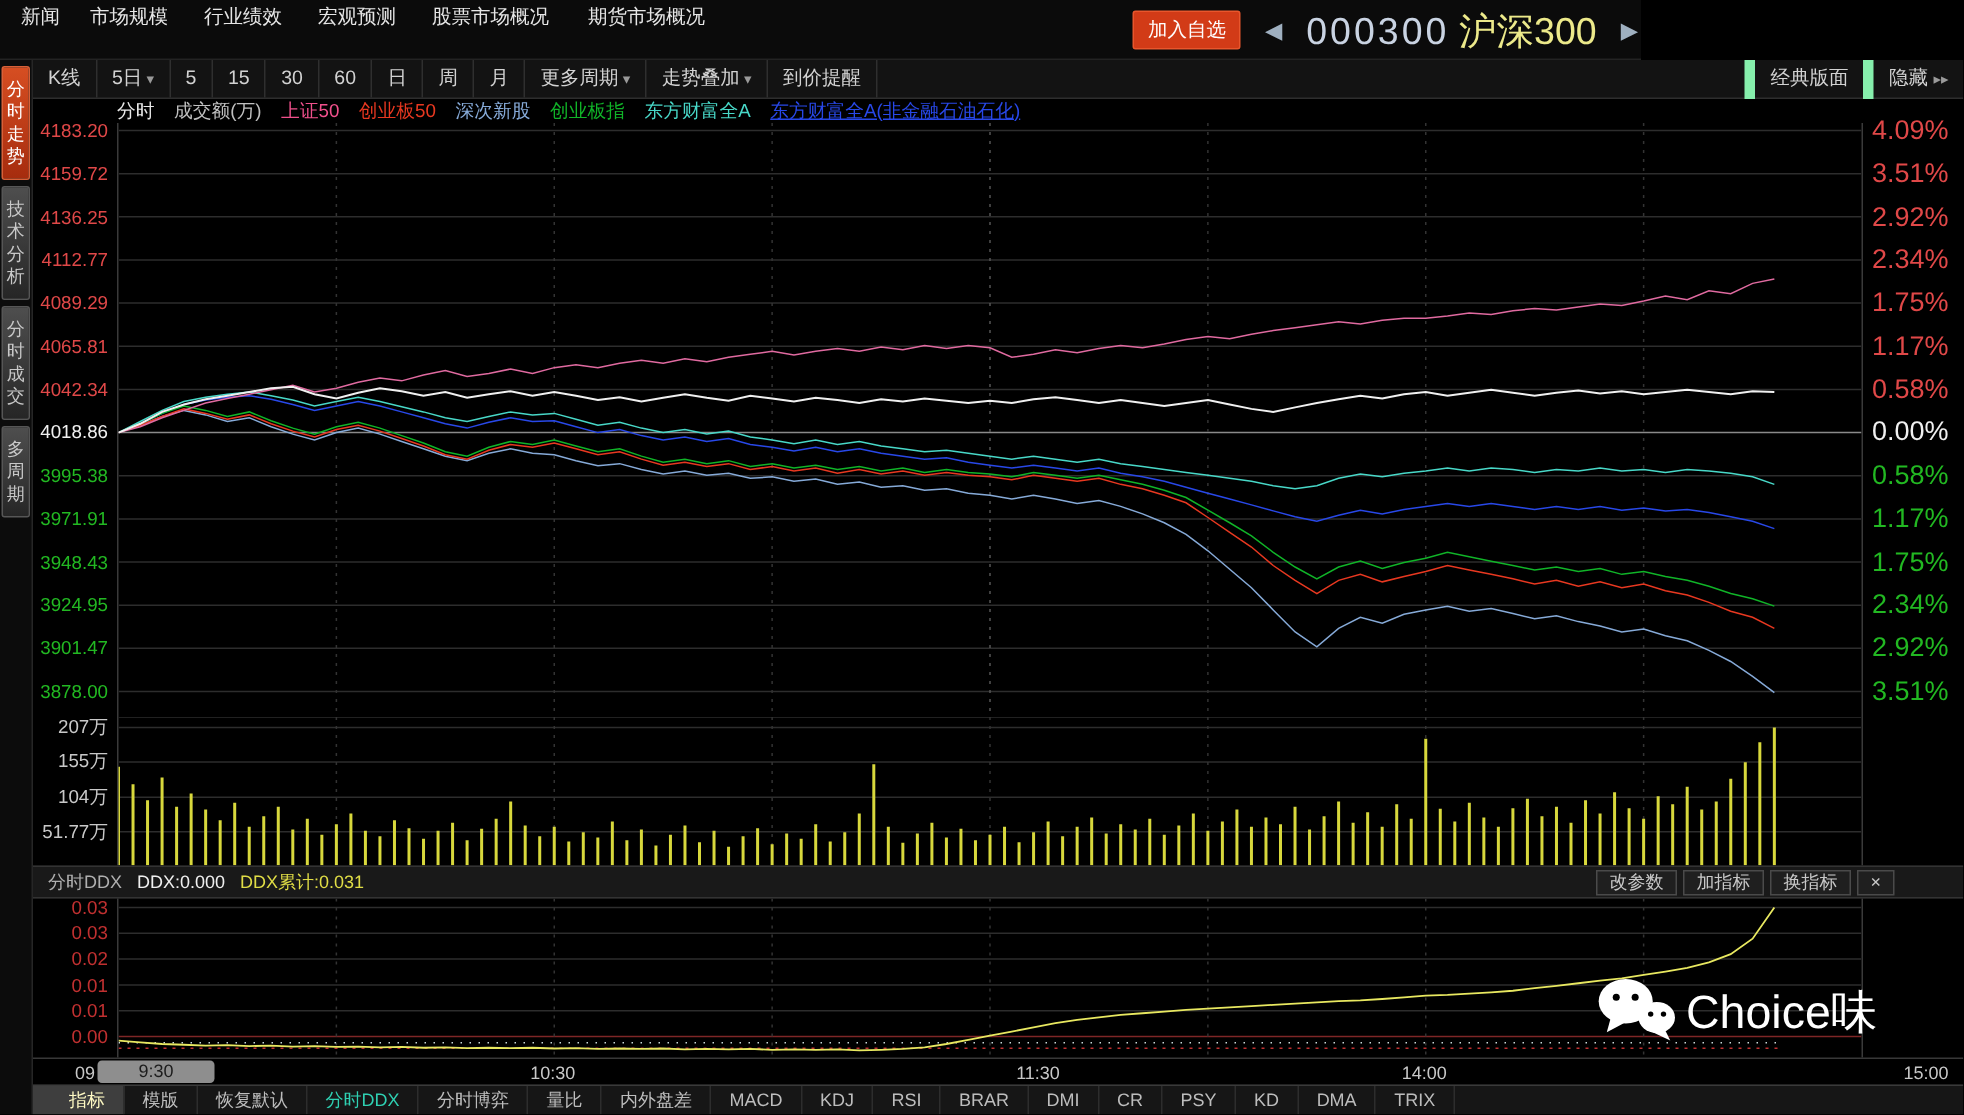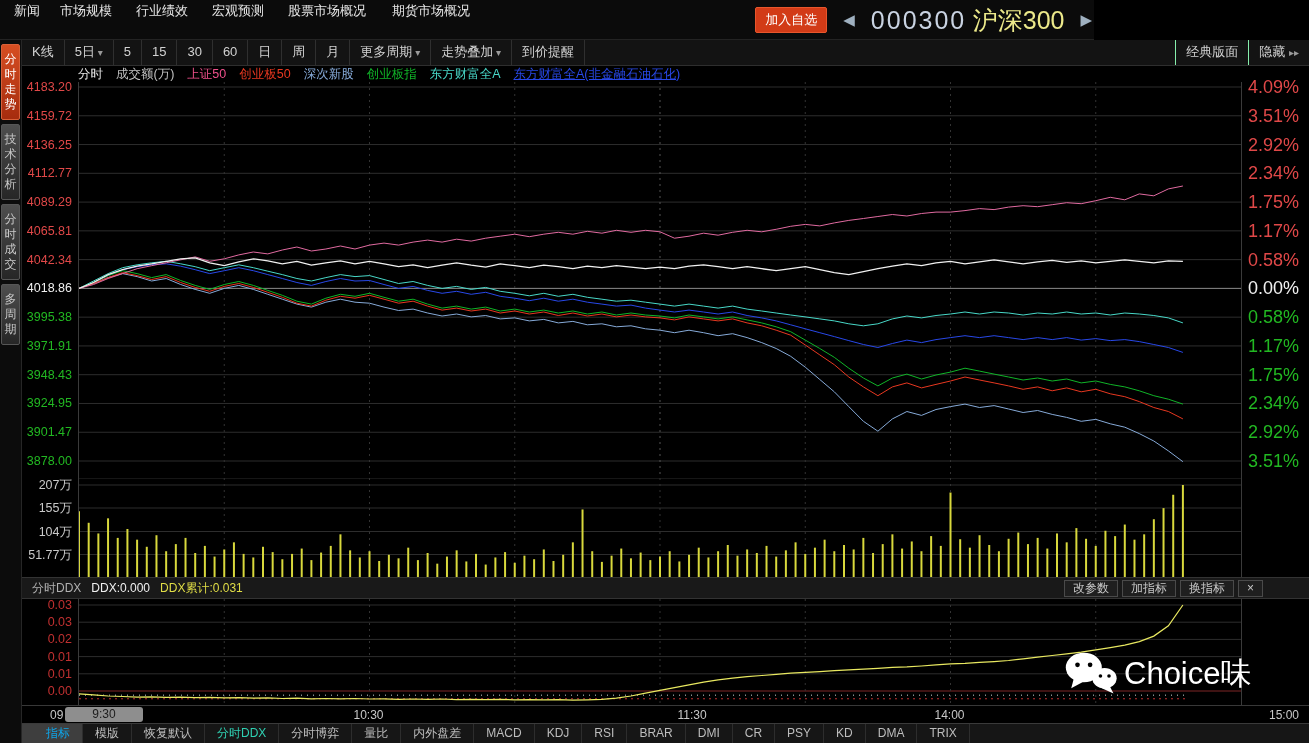--- a/index.html
+++ b/index.html
@@ -15,21 +15,21 @@
   .add-btn{background:#d23b17;border:1px solid #e8562c;color:#fff;font-size:13px;padding:3px 9px;border-radius:2px;white-space:nowrap;}
   .nav-arrow{color:#9fb0c0;font-size:15px;}
   .sym-code{font-size:25px;color:#c9d3e2;letter-spacing:2px;}
   .sym-name{font-size:25px;color:#ece98a;margin-left:2px;white-space:nowrap;}
 
   
   .toolbar{position:absolute;left:22px;top:40px;width:1287px;height:26px;background:#131313;border-bottom:1px solid #2e2e2e;display:flex;align-items:center;box-sizing:border-box;}
   .tb-item{padding:0 10px;font-size:13px;color:#d2d2d2;border-right:1px solid #2f2f2f;line-height:24px;white-space:nowrap;}
   .caret{color:#9a9a9a;font-size:10px;}
   .tb-right{margin-left:auto;display:flex;}
-  .tb-right .tb-item{border-right:none;border-left:1px solid #86efac;}
+  .tb-right .tb-item{border-right:none;border-left:7px solid #86efac;}
   .collapse-ic{color:#9a9a9a;font-size:10px;}
 
   
   .side{position:absolute;left:0;top:40px;width:22px;height:703px;background:#0c0c0c;border-right:1px solid #262626;box-sizing:border-box;}
   .side-tab{width:19px;margin:4px 1px 2px;padding:7px 0;text-align:center;font-size:12px;line-height:15px;color:#c8c8c8;
             background:linear-gradient(180deg,#4e4e4e,#262626);border:1px solid #565656;border-radius:2px;
             white-space:pre-line;box-sizing:border-box;cursor:default;}
   .side-tab.active{background:linear-gradient(180deg,#d64e22,#a62c0e);color:#fff;border-color:#d86038;}
 
   
@@ -58,21 +58,21 @@
   .ddx-btn{border:1px solid #4a4a4a;padding:0 8px;margin-left:4px;line-height:15px;color:#c8c8c8;background:#1f1f1f;}
 
   #time-axis{position:absolute;left:0;top:639px;width:100%;height:18px;border-top:1px solid #383838;font-size:12px;color:#c8c8c8;box-sizing:border-box;}
   .t-lab{position:absolute;top:2px;transform:translateX(-50%);}
   #time-partial{position:absolute;left:28px;top:2px;}
   #time-thumb{position:absolute;left:43px;top:1px;width:78px;height:15px;background:#8e8e8e;border-radius:3px;color:#1c1c1c;text-align:center;line-height:15px;font-size:12px;}
 
   
   .tabbar{position:absolute;left:22px;top:723px;width:1287px;height:20px;background:#161616;border-top:1px solid #3a3a3a;display:flex;font-size:12px;box-sizing:border-box;}
   .tab{padding:0 12px;line-height:18px;color:#bdbdbd;border-right:1px solid #2d2d2d;white-space:nowrap;}
-  .tab.menu-active{background:#3e3e3e;color:#0ea5e9;padding-left:24px;}
+  .tab.menu-active{background:#3e3e3e;color:#fef9c3;padding-left:24px;}
   .tab.indicator-selected{color:#2fd0b2;}
 
   
   .watermark{position:absolute;left:1064px;top:650px;display:flex;align-items:center;gap:6px;z-index:5;}
   .wm-text{font-size:31px;color:#ffffff;}
 </style>
 </head>
 <body>
 
 <div class="app">

